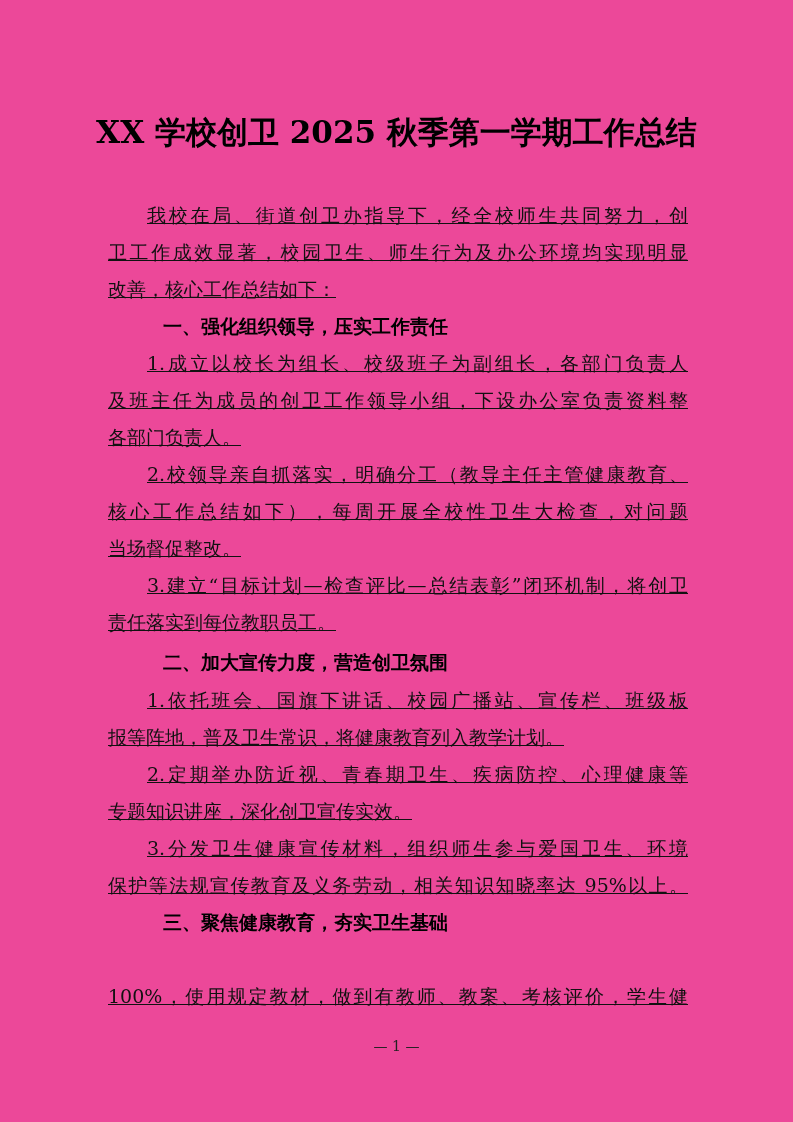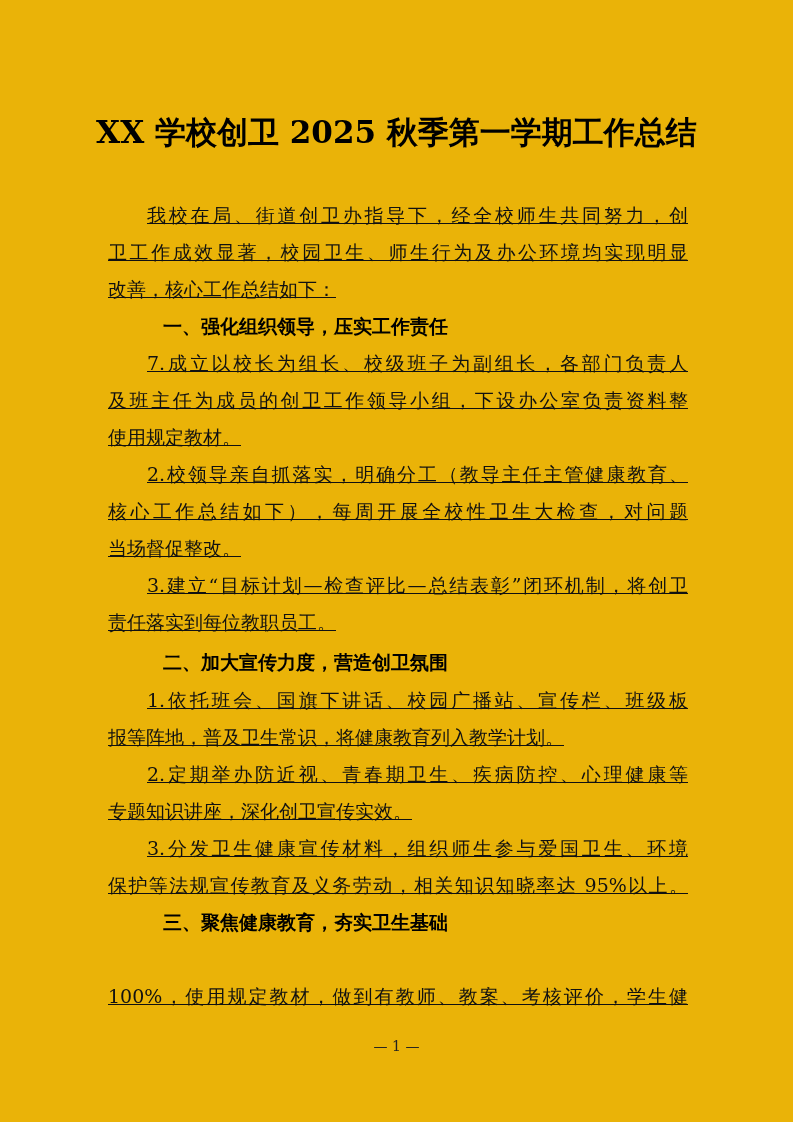--- a/index.html
+++ b/index.html
@@ -1,17 +1,17 @@
 <!DOCTYPE html>
 <html><head>
 <meta charset="utf-8">
 <style>
   html, body { margin: 0; padding: 0; background: #ffffff; }
   body { width: 793px; height: 1122px; position: relative; overflow: hidden; }
-  .page { position: absolute; left: 0; top: 0; width: 793px; height: 1122px; background: #eab308; }
+  .page { position: absolute; left: 0; top: 0; width: 793px; height: 1122px; background: #ec4899; }
   .title {
     position: absolute; left: 0; width: 793px; top: 112px;
     text-align: center; font-family: "DejaVu Serif", serif; font-weight: bold;
     font-size: 31px; color: #000; letter-spacing: 0px; white-space: nowrap;
   }
   .line {
     position: absolute; left: 108px; width: 580px; white-space: nowrap;
     font-family: "DejaVu Serif", serif; font-size: 19px; color: #111;
     text-align: justify; text-align-last: justify; line-height: 24px; text-decoration: underline;
   }
@@ -32,23 +32,23 @@
 
 <div class="page">
 
   <div class="title">XX 学校创卫 2025 秋季第一学期工作总结</div>
 
   <div class="line indent" style="top:203px">我校在局、街道创卫办指导下，经全校师生共同努力，创</div>
   <div class="line" style="top:240px">卫工作成效显著，校园卫生、师生行为及办公环境均实现明显</div>
   <div class="line last" style="top:277px">改善，核心工作总结如下：</div>
 
   <div class="heading" style="top:314px">一、强化组织领导，压实工作责任</div>
-  <div class="line indent" style="top:351px">7.成立以校长为组长、校级班子为副组长，各部门负责人</div>
+  <div class="line indent" style="top:351px">1.成立以校长为组长、校级班子为副组长，各部门负责人</div>
   <div class="line" style="top:388px">及班主任为成员的创卫工作领导小组，下设办公室负责资料整</div>
-  <div class="line last" style="top:425px">使用规定教材。</div>
+  <div class="line last" style="top:425px">各部门负责人。</div>
 
   <div class="line indent" style="top:462px">2.校领导亲自抓落实，明确分工（教导主任主管健康教育、</div>
   <div class="line" style="top:499px">核心工作总结如下），每周开展全校性卫生大检查，对问题</div>
   <div class="line last" style="top:536px">当场督促整改。</div>
 
   <div class="line indent" style="top:573px">3.建立“目标计划—检查评比—总结表彰”闭环机制，将创卫</div>
   <div class="line last" style="top:610px">责任落实到每位教职员工。</div>
 
   <div class="heading" style="top:650px">二、加大宣传力度，营造创卫氛围</div>
   <div class="line indent" style="top:688px">1.依托班会、国旗下讲话、校园广播站、宣传栏、班级板</div>

